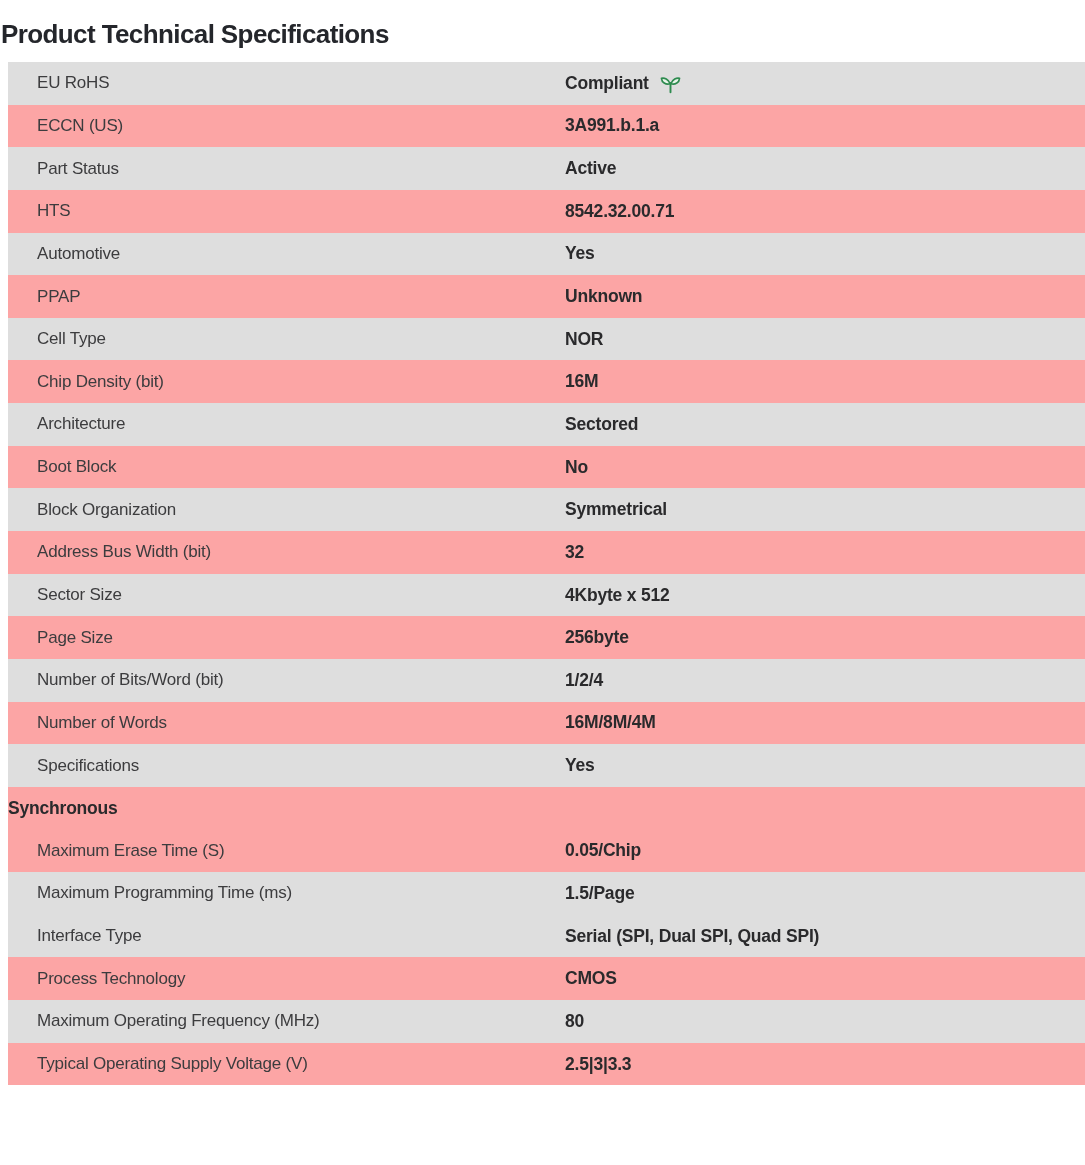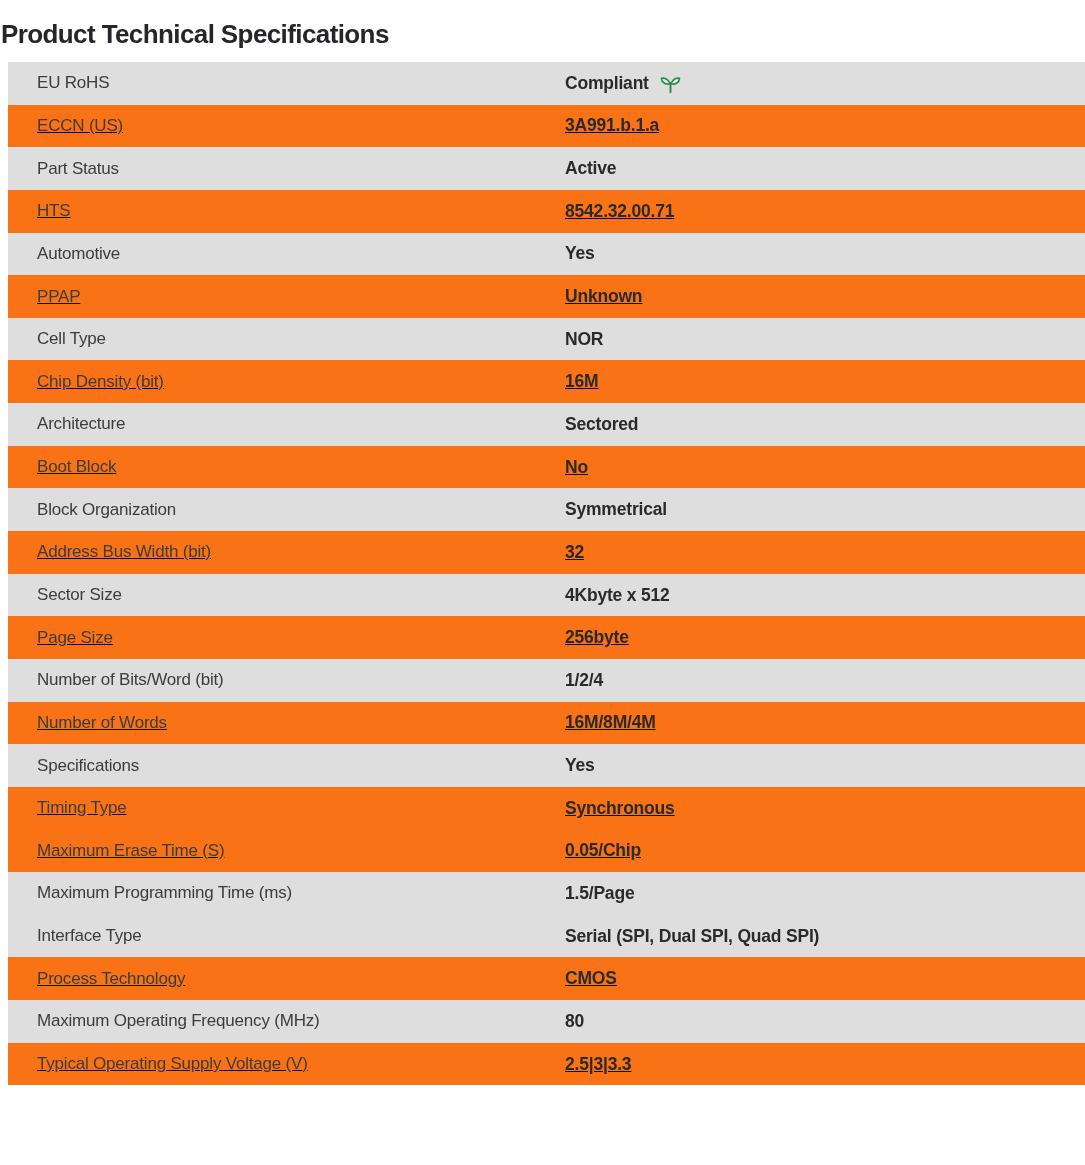--- a/index.html
+++ b/index.html
@@ -33,21 +33,21 @@
     right: 0;
     width: 1077px;
   }
   .row {
     display: flex;
     align-items: center;
     height: 42.65px;
     width: 100%;
   }
   .row.gray { background: #dedede; }
-  .row.white { background: #f97316; text-decoration: underline; }
+  .row.white { background: #fca5a5; }
   .label {
     flex: 0 0 auto;
     width: 528px;
     padding-left: 29px;
     font-size: 17px;
     font-weight: 400;
     letter-spacing: -0.2px;
     color: #3c3c3e;
     white-space: nowrap;
   }
@@ -176,21 +176,20 @@
           <span>16M/8M/4M</span>
         </div>
       </div>
       <div class="row gray">
         <div class="label">Specifications</div>
         <div class="value">
           <span>Yes</span>
         </div>
       </div>
       <div class="row white">
-        <div class="label">Timing Type</div>
         <div class="value">
           <span>Synchronous</span>
         </div>
       </div>
       <div class="row white">
         <div class="label">Maximum Erase Time (S)</div>
         <div class="value">
           <span>0.05/Chip</span>
         </div>
       </div>

